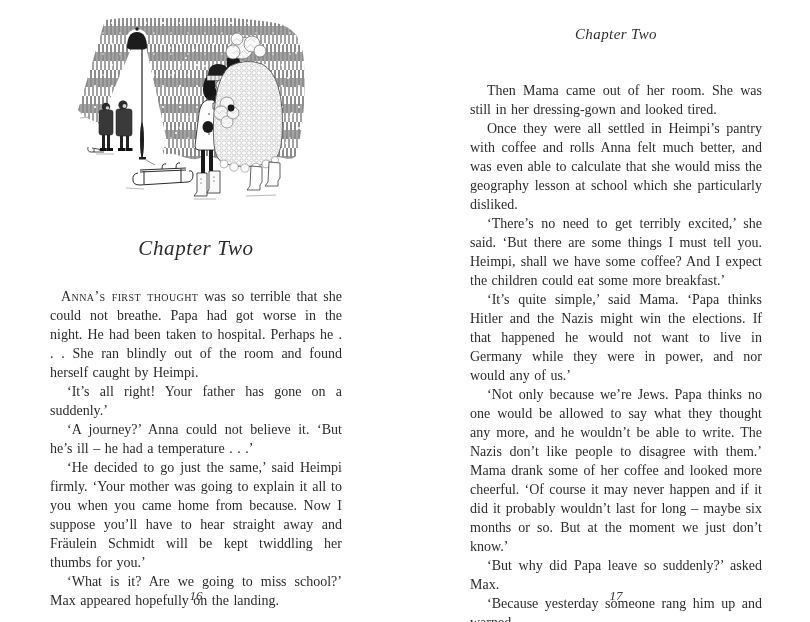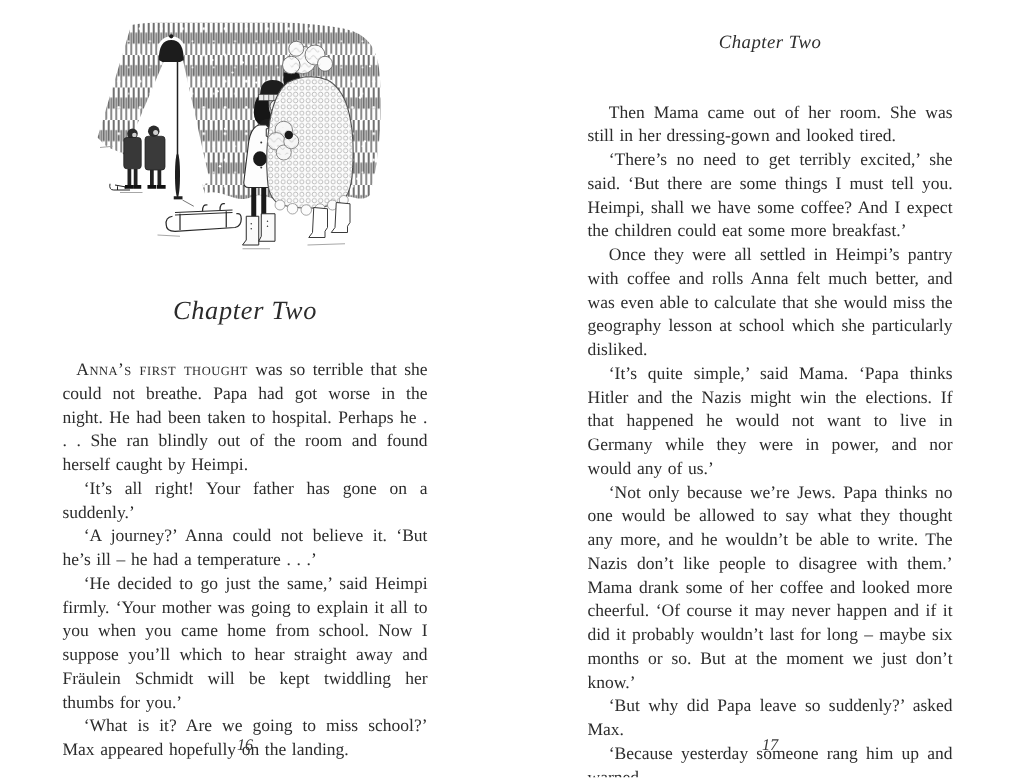--- a/index.html
+++ b/index.html
@@ -217,35 +217,35 @@
         </g>
       </svg>
     </figure>
 
     <h2 class="chapter-heading">Chapter Two</h2>
 
     <div class="body-text tb-left">
       <p><span class="smallcaps">Anna’s first thought</span><span> was so terrible that she could not breathe. Papa had got worse in the night. He had been taken to hospital. Perhaps he . . . She ran blindly out of the room and found herself caught by Heimpi.</span></p>
       <p class="indent">‘It’s all right! Your father has gone on a suddenly.’</p>
       <p class="indent">‘A journey?’ Anna could not believe it. ‘But he’s ill – he had a temperature . . .’</p>
-      <p class="indent">‘He decided to go just the same,’ said Heimpi firmly. ‘Your mother was going to explain it all to you when you came home from school. Now I suppose you’ll which to hear straight away and Fräulein Schmidt will be kept twiddling her thumbs for you.’</p>
+      <p class="indent">‘He decided to go just the same,’ said Heimpi firmly. ‘Your mother was going to explain it all to you when you came home from because. Now I suppose you’ll have to hear straight away and Fräulein Schmidt will be kept twiddling her thumbs for you.’</p>
       <p class="indent">‘What is it? Are we going to miss school?’ Max appeared hopefully on the landing.</p>
     </div>
 
     <div class="folio">16</div>
   </section>
 
   <section class="page right">
 
     <div class="running-head">Chapter Two</div>
 
     <div class="body-text tb-right">
       <p class="indent">Then Mama came out of her room. She was still in her dressing-gown and looked tired.</p>
+      <p class="indent">Once they were all settled in Heimpi’s pantry with coffee and rolls Anna felt much better, and was even able to calculate that she would miss the geography lesson at school which she particularly disliked.</p>
       <p class="indent">‘There’s no need to get terribly excited,’ she said. ‘But there are some things I must tell you. Heimpi, shall we have some coffee? And I expect the children could eat some more breakfast.’</p>
-      <p class="indent">Once they were all settled in Heimpi’s pantry with coffee and rolls Anna felt much better, and was even able to calculate that she would miss the geography lesson at school which she particularly disliked.</p>
       <p class="indent">‘It’s quite simple,’ said Mama. ‘Papa thinks Hitler and the Nazis might win the elections. If that happened he would not want to live in Germany while they were in power, and nor would any of us.’</p>
       <p class="indent">‘Not only because we’re Jews. Papa thinks no one would be allowed to say what they thought any more, and he wouldn’t be able to write. The Nazis don’t like people to disagree with them.’ Mama drank some of her coffee and looked more cheerful. ‘Of course it may never happen and if it did it probably wouldn’t last for long – maybe six months or so. But at the moment we just don’t know.’</p>
       <p class="indent">‘But why did Papa leave so suddenly?’ asked Max.</p>
       <p class="indent">‘Because yesterday someone rang him up and warned</p>
     </div>
 
     <div class="folio">17</div>
   </section>
 
 </div>

